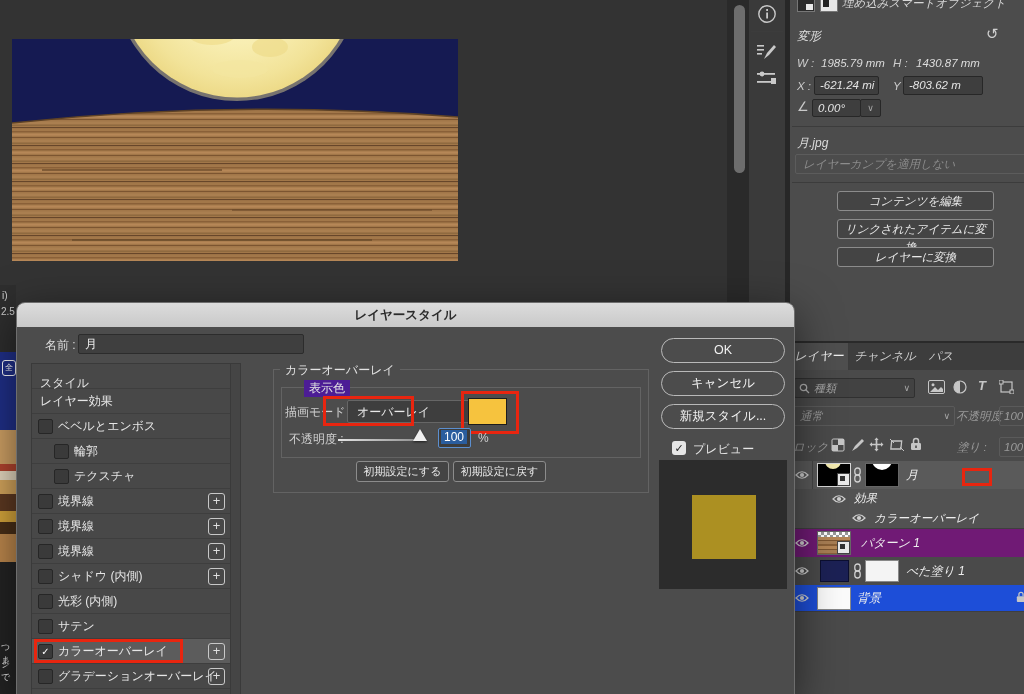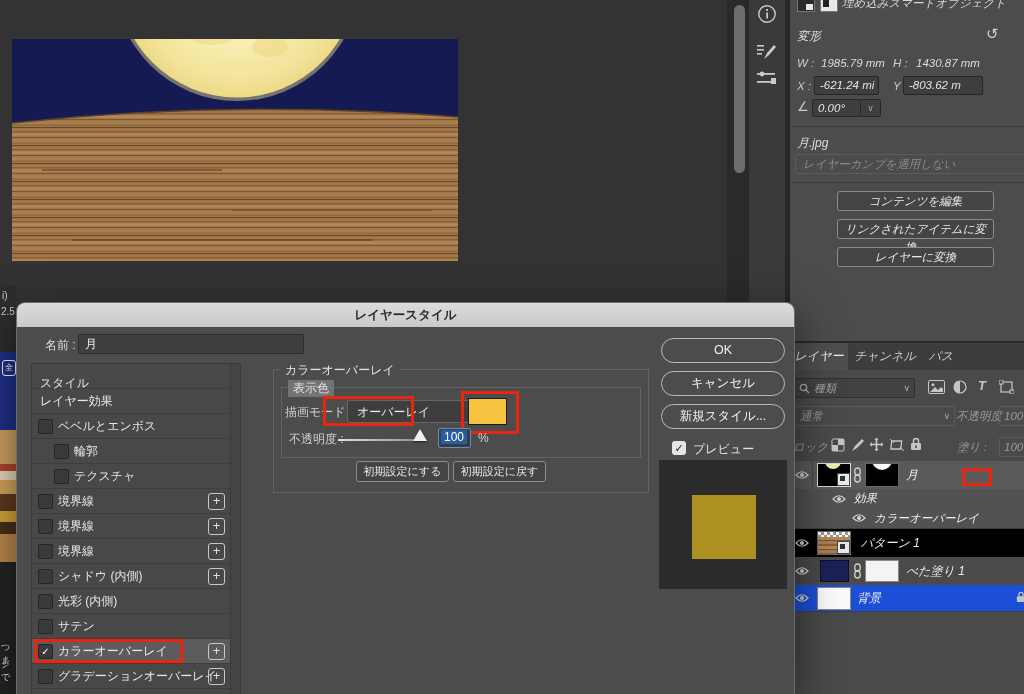--- a/index.html
+++ b/index.html
@@ -253,21 +253,21 @@
       </div>
       <div style="position: absolute; left: 0px; top: 508px; width: 234px; height: 20px; background: rgb(82, 82, 82); border-bottom: 1px solid rgb(63, 63, 63);">
         <div style="position: absolute; top: 0px; height: 20px; line-height: 20px; color: rgb(238, 238, 238); font-size: 11.5px; white-space: nowrap; left: 84px;">カラーオーバーレイ</div>
         <div style="position: absolute; left: 62px; top: 5px; width: 14px; height: 10px;">
           <svg width="14" height="10" viewBox="0 0 14 10">
             <path d="M1 5 Q7 -1.5 13 5 Q7 11.5 1 5 Z" fill="none" stroke="#cfcfcf" stroke-width="1.2"></path>
             <circle cx="7" cy="5" r="2.1" fill="#cfcfcf"></circle>
           </svg>
         </div>
       </div>
-      <div style="position: absolute; left: 0px; top: 529px; width: 234px; height: 28px; background: #000000; border-bottom: 1px solid rgb(63, 63, 63);">
+      <div style="position: absolute; left: 0px; top: 529px; width: 234px; height: 28px; background: #701a75; border-bottom: 1px solid rgb(63, 63, 63);">
         <div style="position: absolute; top: 0px; height: 28px; line-height: 28px; color: rgb(238, 238, 238); font-size: 12px; white-space: nowrap; left: 71px;">パターン 1</div>
         <div style="position: absolute; left: 5px; top: 9px; width: 14px; height: 10px;">
           <svg width="14" height="10" viewBox="0 0 14 10">
             <path d="M1 5 Q7 -1.5 13 5 Q7 11.5 1 5 Z" fill="none" stroke="#cfcfcf" stroke-width="1.2"></path>
             <circle cx="7" cy="5" r="2.1" fill="#cfcfcf"></circle>
           </svg>
         </div>
         <div style="position: absolute; left: 27px; top: 2px; width: 32px; height: 22px; border: 1px solid rgb(102, 102, 102); overflow: hidden; background: repeating-linear-gradient(rgb(168, 126, 84) 0px, rgb(168, 126, 84) 3px, rgb(138, 96, 56) 3px, rgb(138, 96, 56) 5px, rgb(182, 135, 87) 5px, rgb(182, 135, 87) 8px, rgb(124, 85, 49) 8px, rgb(124, 85, 49) 9px);">
           <div style="position: absolute; left: 0px; top: 0px; width: 32px; height: 5px; background-image: linear-gradient(45deg, rgb(153, 153, 153) 25%, transparent 25%, transparent 75%, rgb(153, 153, 153) 75%), linear-gradient(45deg, rgb(153, 153, 153) 25%, rgb(255, 255, 255) 25%, rgb(255, 255, 255) 75%, rgb(153, 153, 153) 75%); background-size: 6px 6px; background-position: 0px 0px, 3px 3px; background-color: rgb(255, 255, 255);"></div>
           <div style="position: absolute; right: 0px; bottom: 0px; width: 11px; height: 11px; background: rgb(233, 233, 233); border: 1px solid rgb(68, 68, 68);">
@@ -393,21 +393,21 @@
         <div style="position: absolute; left: 26px; top: 0px; height: 24px; line-height: 24px; color: rgb(230, 230, 230); font-size: 12px; white-space: nowrap;">グラデーションオーバーレイ</div>
         <div style="position: absolute; right: 5px; top: 4px; width: 15px; height: 15px; border: 1.5px solid rgb(200, 200, 200); border-radius: 3px; color: rgb(224, 224, 224); font-size: 13px; line-height: 14px; text-align: center;">+</div>
       </div>
     </div>
   <div class="abs" style="left:213px;top:60px;width:9px;height:331px;background:#454545;border:1px solid #3a3a3a;"></div>
 
   <div class="abs fieldset" style="left:256px;top:66px;width:374px;height:122px;">
     <span class="legend" style="left:6px;">カラーオーバーレイ</span>
   </div>
   <div class="abs fieldset" style="left:264px;top:84px;width:358px;height:69px;">
-    <span class="legend" style="left:6px;background:#737373;">表示色</span>
+    <span class="legend" style="left:22px;background:#4c1d95;">表示色</span>
   </div>
 
   <span class="abs" style="left:268px;top:101px;color:#d0d0d0;font-size:12px;white-space:nowrap;">描画モード :</span>
   <div class="abs" style="left:311px;top:97px;width:137px;height:21px;background:#3e3e3e;border:1px solid #666;border-radius:2px;margin-left:19px;">
     <span class="abs" style="left:9px;top:3px;color:#e9e9e9;font-size:12px;">オーバーレイ</span>
     <span class="abs chev" style="right:7px;top:5px;">∨</span>
   </div>
   <div class="abs redring" style="left:306px;top:93px;width:85px;height:24px;"></div>
 
   <div class="abs" style="left:451px;top:95px;width:37px;height:25px;background:#f6c33e;border:1px solid #1c1c1c;" title="オーバーレイ"></div>

